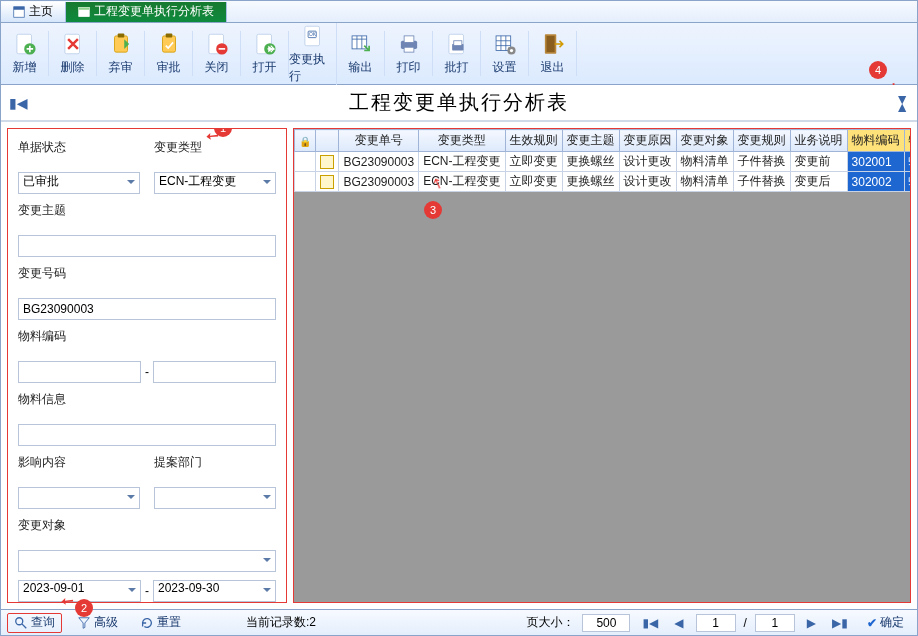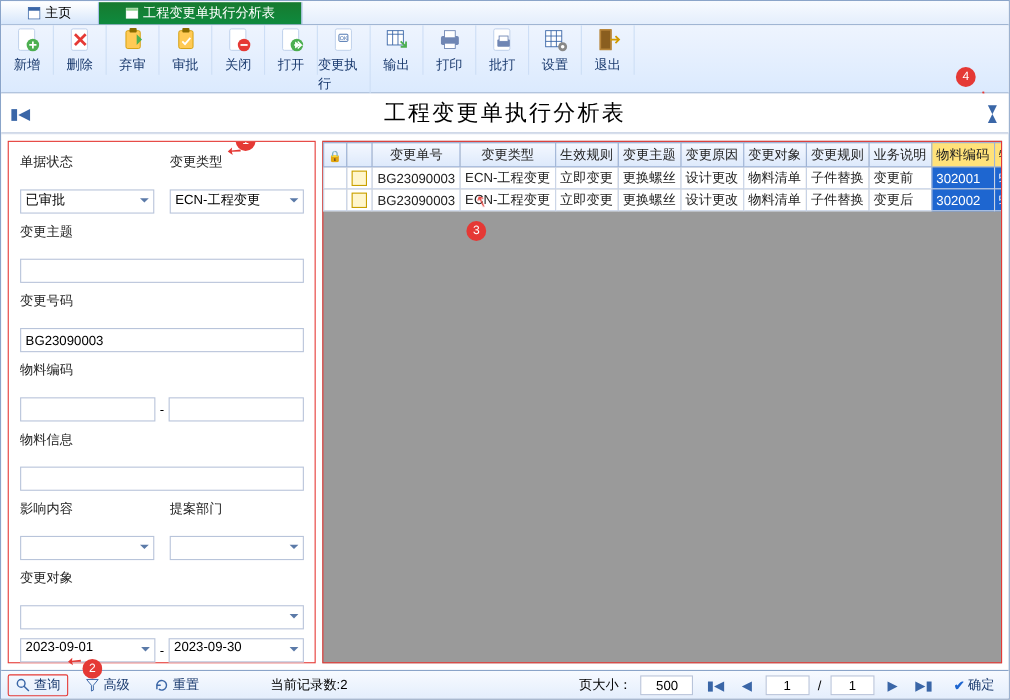--- a/index.html
+++ b/index.html
@@ -1,25 +1,25 @@
 <!DOCTYPE html>
 <html><head>
   <meta charset="utf-8">
   <style>
     * { box-sizing: border-box; margin: 0; padding: 0; font-family: "Microsoft YaHei", Arial, sans-serif; }
     body { width: 918px; height: 636px; overflow: hidden; background: #fff; border: 1px solid #8aa4c9; position: relative; }
 
     
     .tabs { height: 22px; display: flex; align-items: center; background: linear-gradient(#f7faff,#e4eefc); border-bottom: 1px solid #8aa4c9; font-size: 12px; }
-    .tab { height: 20px; display: flex; align-items: center; padding: 0 24px; gap: 4px; border-right: 1px solid #a9c0e6; cursor: pointer; background: linear-gradient(#ffffff,#d6e6fb); }
+    .tab { height: 20px; display: flex; align-items: center; padding: 0 12px; gap: 4px; border-right: 1px solid #a9c0e6; cursor: pointer; background: linear-gradient(#ffffff,#d6e6fb); }
     .tab.active { background: linear-gradient(#177a2f,#0e8a3e); color: #fff; }
     .tab svg { width: 12px; height: 12px; }
 
     
-    .toolbar { height: 62px; display: flex; align-items: flex-start; background: linear-gradient(#eef4fe,#dbeafe); border-bottom: 1px solid #8aa4c9; position: relative; }
+    .toolbar { height: 62px; display: flex; align-items: center; background: linear-gradient(#eef4fe,#dbeafe); border-bottom: 1px solid #8aa4c9; position: relative; }
     .tool { width: 48px; display: flex; flex-direction: column; align-items: center; justify-content: center; gap: 2px; font-size: 12px; color: #1a3a6e; cursor: pointer; border-right: 1px solid #cddef6; }
     .tool svg { width: 26px; height: 26px; }
     .badge-num-4 { position: absolute; right: 30px; top: 38px; width: 18px; height: 18px; background: #e53935; border-radius: 50%; color: #fff; font-size: 11px; display: flex; align-items: center; justify-content: center; }
 
     
     .pagetitle { height: 36px; display: flex; align-items: center; justify-content: center; border-bottom: 1px solid #d0d9e8; position: relative; background: #fff; }
     .pagetitle h1 { font-size: 20px; font-weight: normal; letter-spacing: 2px; color: #000; }
     .pagetitle .nav-first { position: absolute; left: 8px; color: #3a66a7; font-size: 14px; cursor: pointer; }
     .pagetitle .collapse { position: absolute; right: 8px; color: #3a66a7; font-size: 14px; cursor: pointer; }
 

